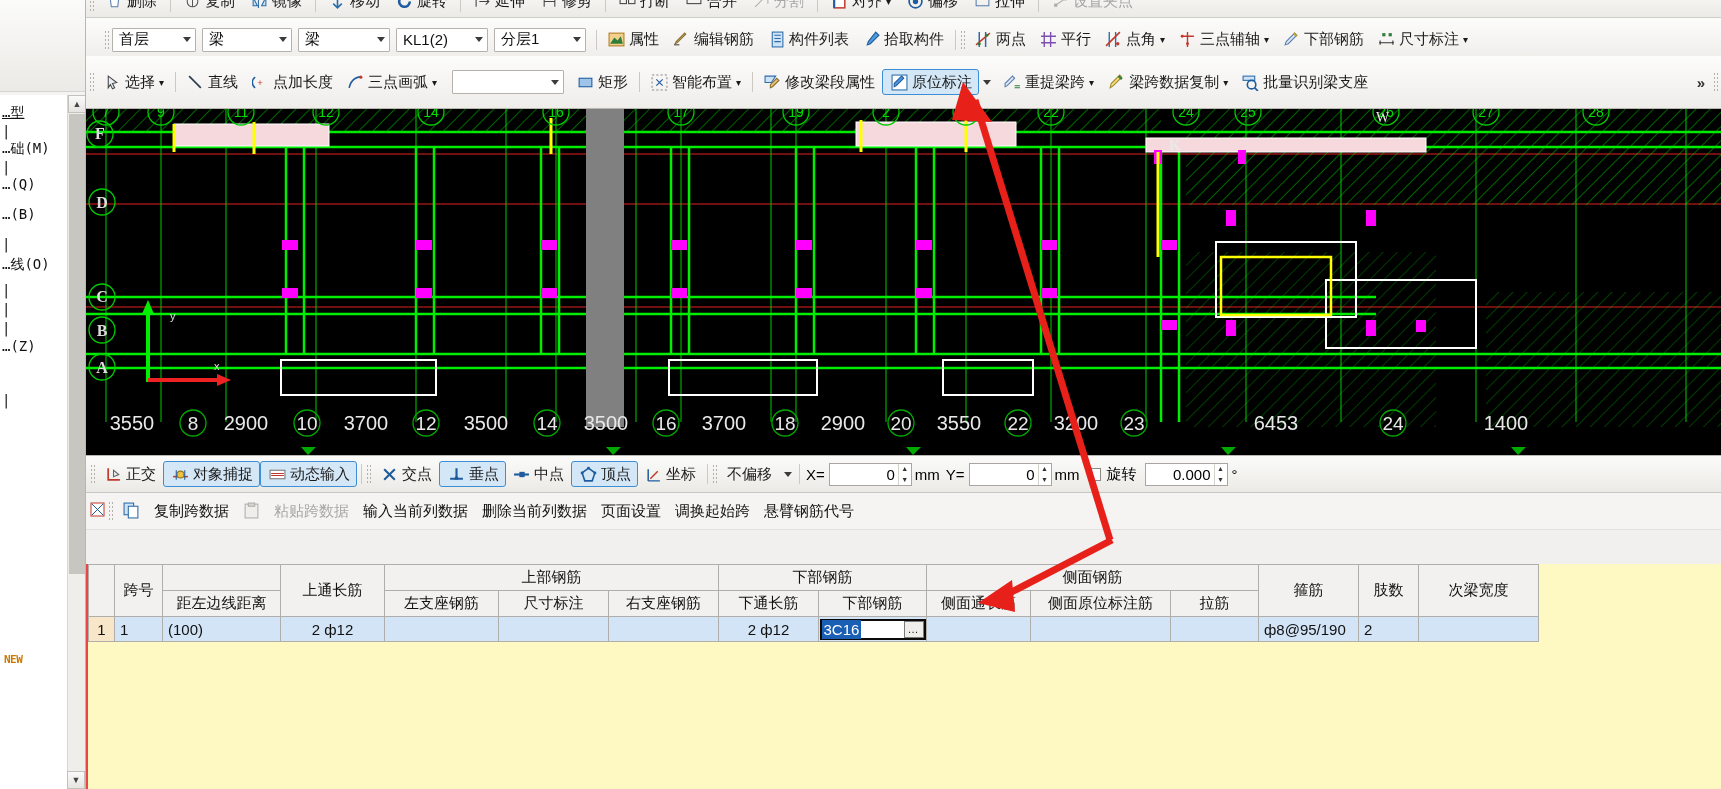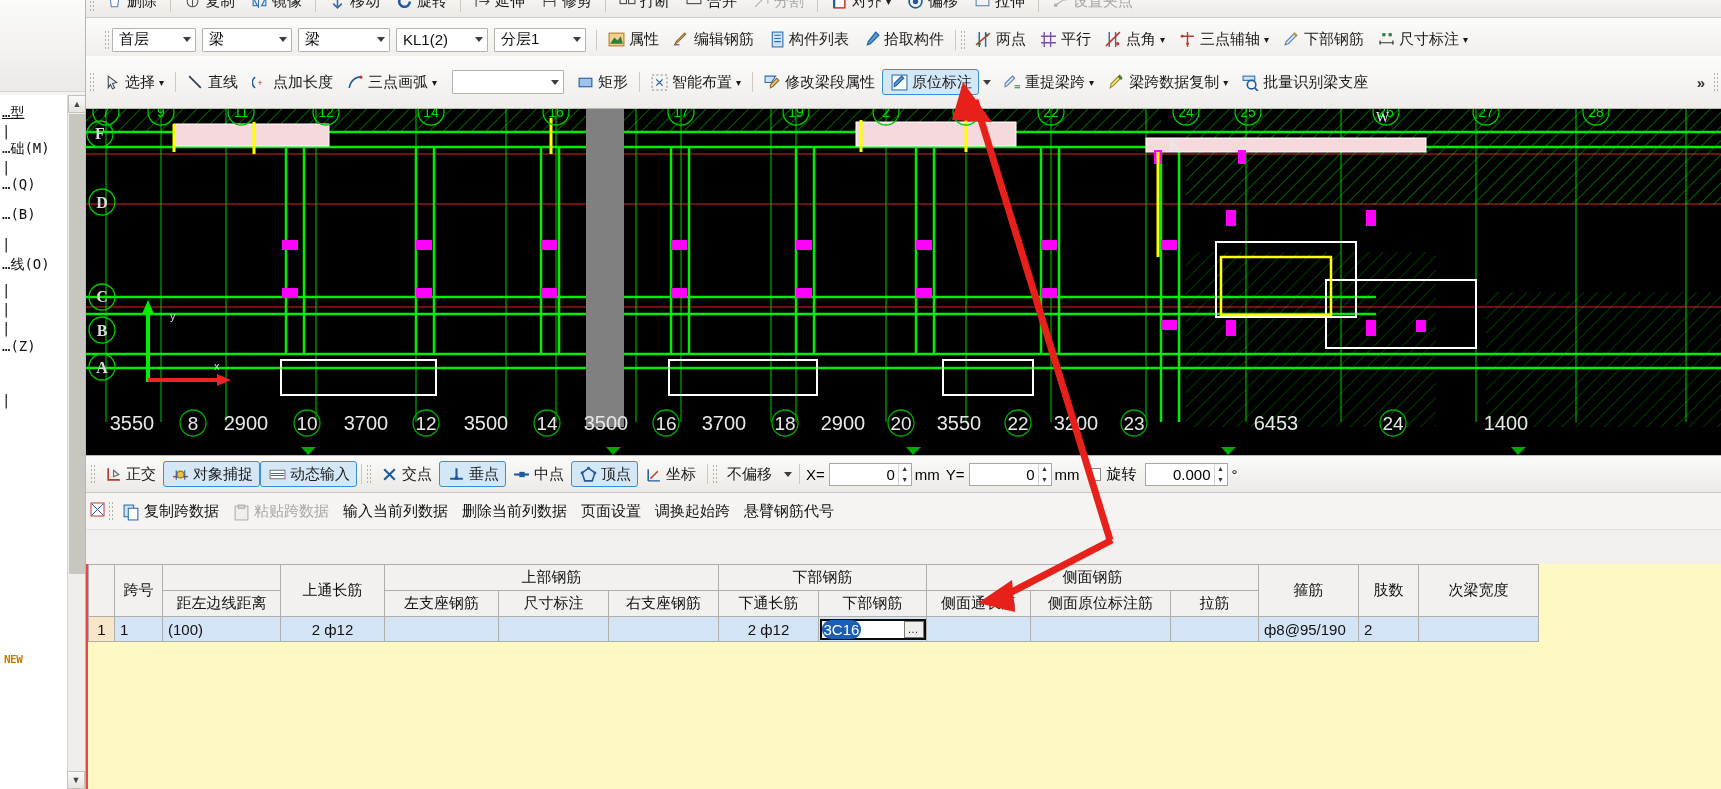--- a/index.html
+++ b/index.html
@@ -104,21 +104,21 @@
   .spin .arrows { width:13px; height:21px; display:flex; flex-direction:column; border-left:1px solid #d4d2cd;}
   .spin .arrows i { flex:1; display:flex; align-items:center; justify-content:center; font-style:normal; font-size:7px; color:#333;}
   .chk { width:13px;height:13px;border:1px solid #8d8a85;background:#fff;display:inline-block;}
 
   
   .gridbar {
     position:absolute; left:86px; top:493px; right:0; height:37px;
     background:#f5f4f2; display:flex; align-items:center; padding-left:4px; overflow:hidden; z-index:4;
     border-bottom:1px solid #e2e0dc;
   }
-  .gb-item { padding:2px 7px; white-space:nowrap; color:#111; display:flex; align-items:flex-end; gap:4px;}
+  .gb-item { padding:2px 7px; white-space:nowrap; color:#111; display:flex; align-items:flex-start; gap:14px;}
   .gb-item.dis { color:#a9a7a2; }
 
   
   .gridarea {
     position:absolute; left:86px; top:530px; right:0; bottom:0;
     background:#fef9c3; z-index:3; overflow:hidden;
     border-left:2px solid #ef4444;
     margin-top:34px;
   }
   table.dg { border-collapse:collapse; table-layout:fixed; }
@@ -129,21 +129,21 @@
   table.dg th { background:#f2f1ef; }
   table.dg th.grp { height:26px; }
   table.dg td { background:#d2e4f6; height:25px; }
   table.dg td.rowhdr { background:#f7e7c8; width:26px; }
   table.dg td.left { text-align:left; padding-left:5px; }
   .hot { color:#d03a1a; }
   .cell-edit {
     display:inline-flex; align-items:center; border:2px solid #0a0a0a; background:#fff;
     height:21px; padding:0; position:relative; width:106px;
   }
-  .cell-edit .sel-text { background:#1a5fb4; color:#fff; padding:0 2px; font-size:15px; line-height:19px;border-radius:9px;}
+  .cell-edit .sel-text { background:#1a5fb4; color:#fff; padding:0 2px; font-size:15px; line-height:19px;}
   .cell-edit .ell { margin-left:auto; width:20px; height:17px; border:1px solid #7a7a7a; background:#f0eeea;
     display:flex;align-items:center;justify-content:center; font-size:11px; letter-spacing:1px; color:#222;}
 
   
   .overlay { position:absolute; inset:0; pointer-events:none; z-index:20; }
 
   
   .ic { width:17px; height:17px; flex:none; display:inline-block; }
 </style>
 </head>

